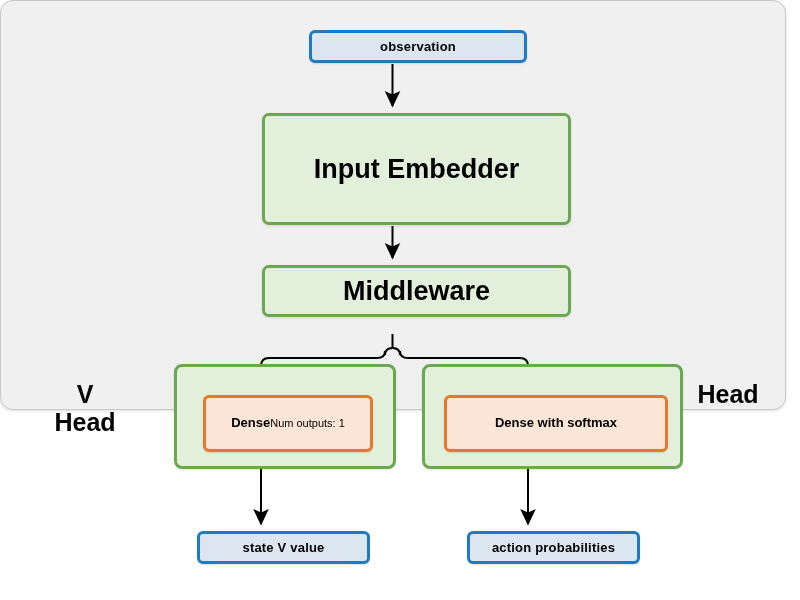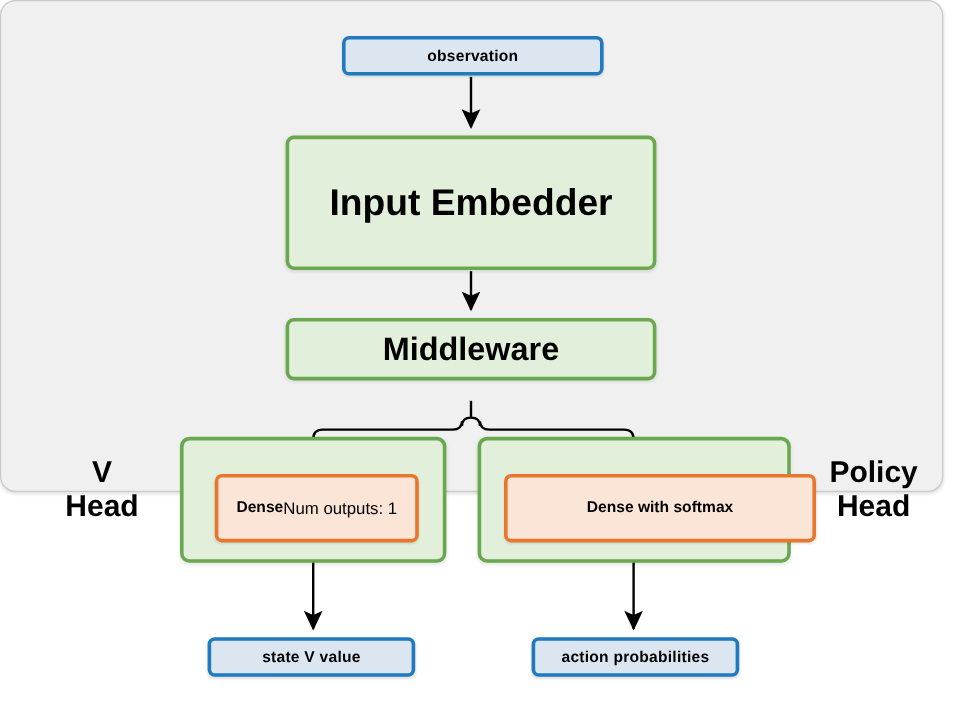--- a/index.html
+++ b/index.html
@@ -21,20 +21,21 @@
   }
   .node {
     position: absolute;
     box-sizing: border-box;
     display: flex;
     flex-direction: column;
     align-items: center;
     justify-content: center;
     text-align: center;
     color: #000000;
+    margin-left: 24px;
   }
   
   #agent-container {
     left: 8px;
     top: 84px;
     width: 784px;
     height: 408px;
     background: #f0f0f0;
     border: 1px solid #c9c9c9;
     border-radius: 13px;
@@ -73,21 +74,21 @@
     background: #e2efda;
     border: 3px solid #6aa84f;
     border-radius: 7px;
     box-shadow: 0 1px 3px rgba(0,0,0,0.10);
   }
   #input-embedder-box {
     left: 238px;
     top: 113px;
     width: 309px;
     height: 112px;
-    font-size: 31px;
+    font-size: 27px;
     font-weight: bold;
   }
   #middleware-box {
     left: 238px;
     top: 265px;
     width: 309px;
     height: 52px;
     font-size: 27px;
     font-weight: bold;
   }
@@ -127,30 +128,30 @@
   }
   #dense-box {
     left: 26px;
     top: 28px;
     width: 170px;
     height: 57px;
   }
   #dense-softmax-box {
     left: 19px;
     top: 28px;
-    width: 260px;
+    width: 224px;
     height: 57px;
   }
   .dense-title {
     font-size: 13px;
     font-weight: bold;
     line-height: 1.25;
   }
   .dense-sub {
-    font-size: 14px;
+    font-size: 11px;
     font-weight: normal;
     line-height: 1.3;
   }
   
   .head-label {
     position: absolute;
     display: flex;
     flex-direction: column;
     align-items: center;
     justify-content: center;
@@ -235,21 +236,20 @@
       <span class="dense-title">Dense with softmax</span>
     </div>
   </div>
 
   <div class="head-label" id="v-head-label">
     <span>V</span>
     <span>Head</span>
   </div>
 
   <div class="head-label" id="policy-head-label">
-    <span>Policy</span>
     <span>Head</span>
   </div>
 
   <div class="node io-box" id="state-v-value-box">
     <span>state V value</span>
   </div>
 
   <div class="node io-box" id="action-probabilities-box">
     <span>action probabilities</span>
   </div>

